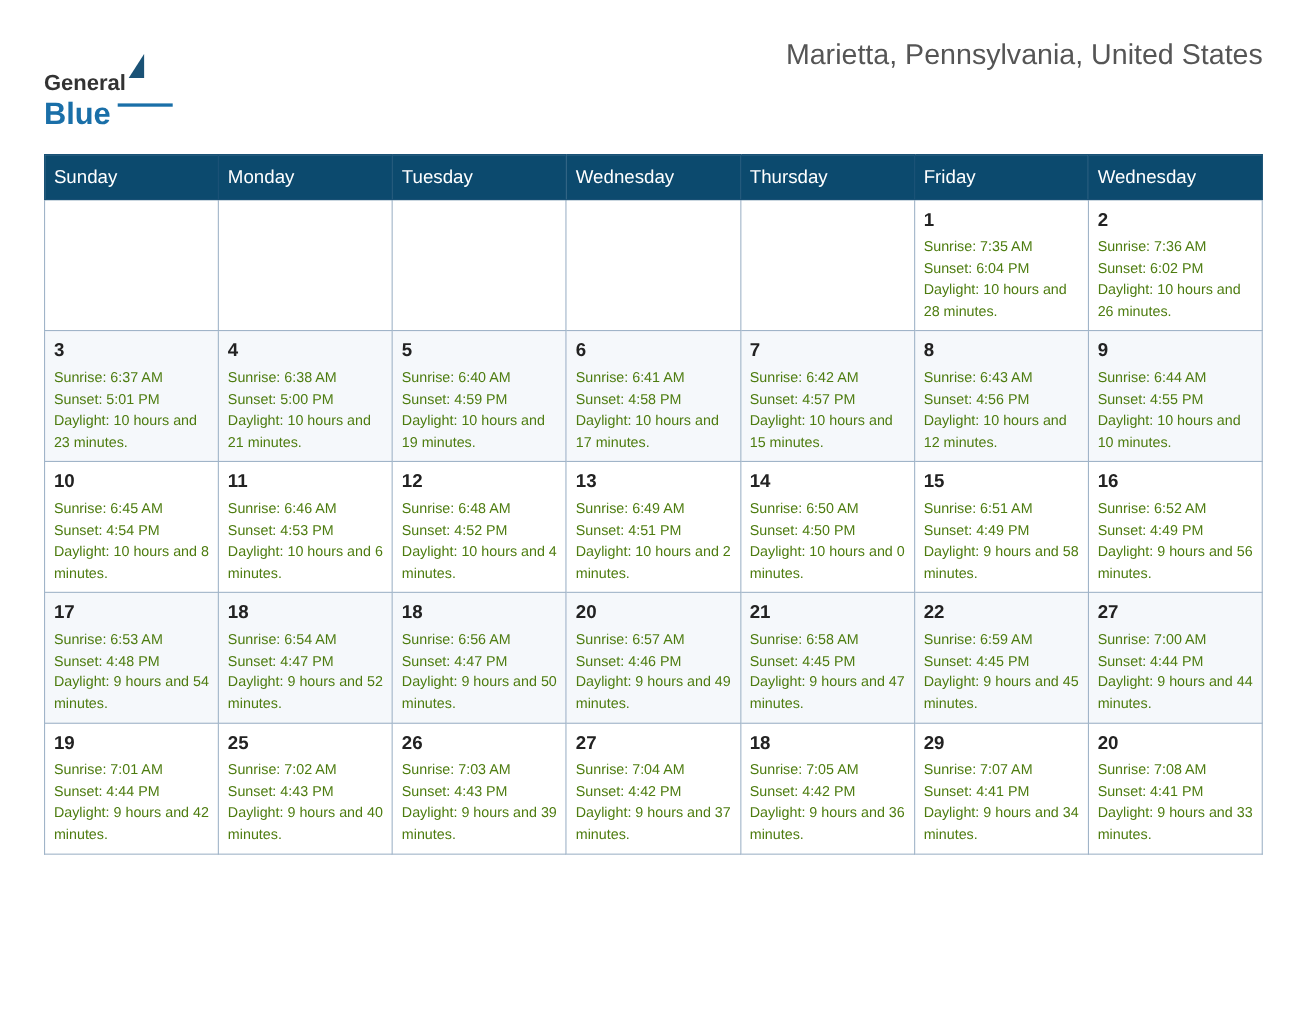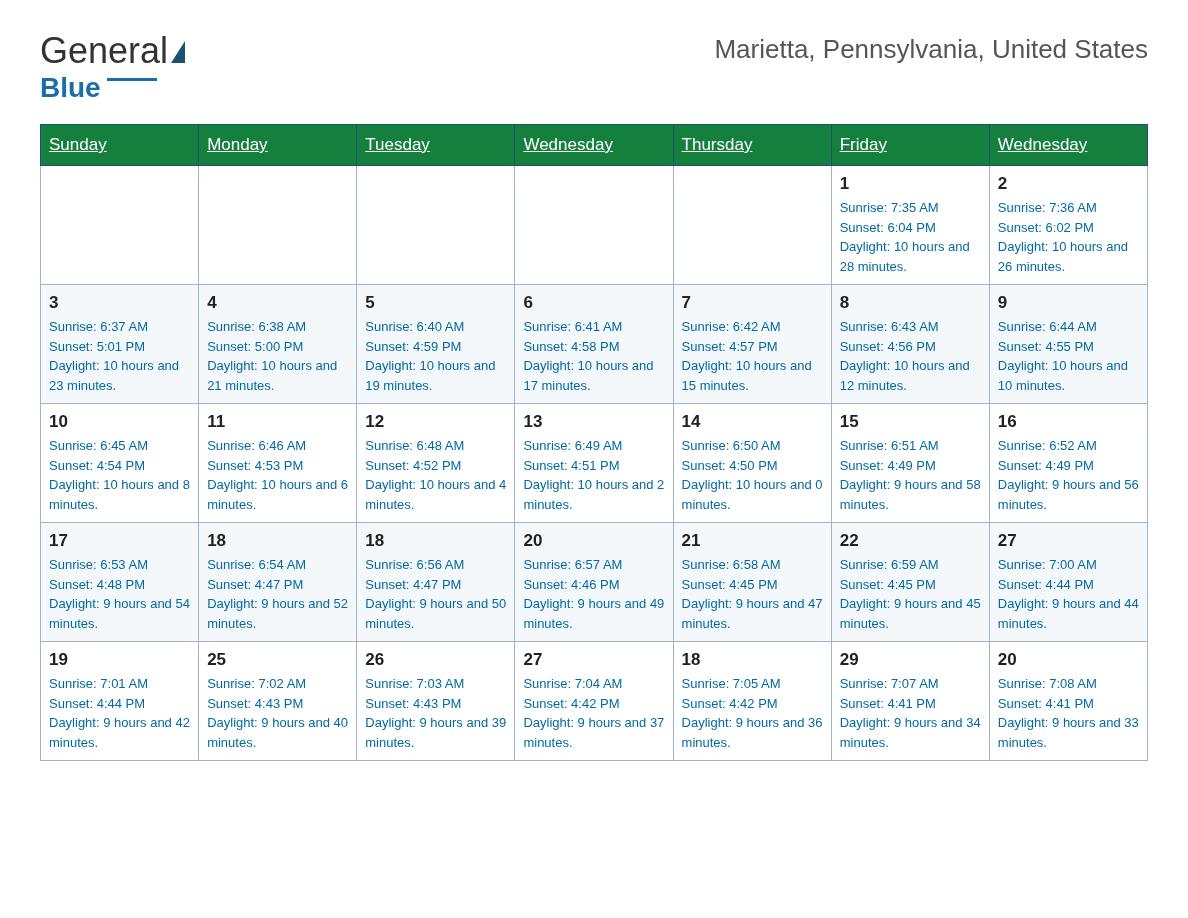--- a/index.html
+++ b/index.html
@@ -18,23 +18,24 @@
     .logo {
       display: flex;
       flex-direction: column;
       align-items: flex-start;
     }
     .logo-top {
       display: flex;
       align-items: center;
     }
     .logo-general {
-      font-size: 36px;
-      font-weight: normal;
+      font-size: 20px;
+      font-weight: bold;
       color: #333;
+      margin-top: 35px;
     }
     .logo-triangle {
       width: 0;
       height: 0;
       border-left: 14px solid transparent;
       border-bottom: 22px solid #1a5276;
       margin-left: 3px;
       margin-top: 2px;
     }
     .title-section {
@@ -75,35 +76,34 @@
       color: #333;
     }
     .day-number {
       font-size: 17px;
       font-weight: bold;
       color: #222;
       margin-bottom: 4px;
     }
     .day-info {
       font-size: 13px;
-      color: #0369a1;
+      color: #4d7c0f;
       line-height: 1.5;
     }
     .empty-cell {
       background: #f9f9f9;
     }
     tr:nth-child(even) td {
       background-color: #f5f8fb;
     }
     tr:nth-child(odd) td {
       background-color: #ffffff;
     }
     .calendar thead tr th {
-      background-color: #15803d;
-      text-decoration: underline;
+      background-color: #0c4a6e;
     }
   </style>
 </head>
 <body>
 
 <div class="header">
   <div class="logo">
     <div class="logo-top">
       <span class="logo-general">General</span>
       <div class="logo-triangle"></div>

